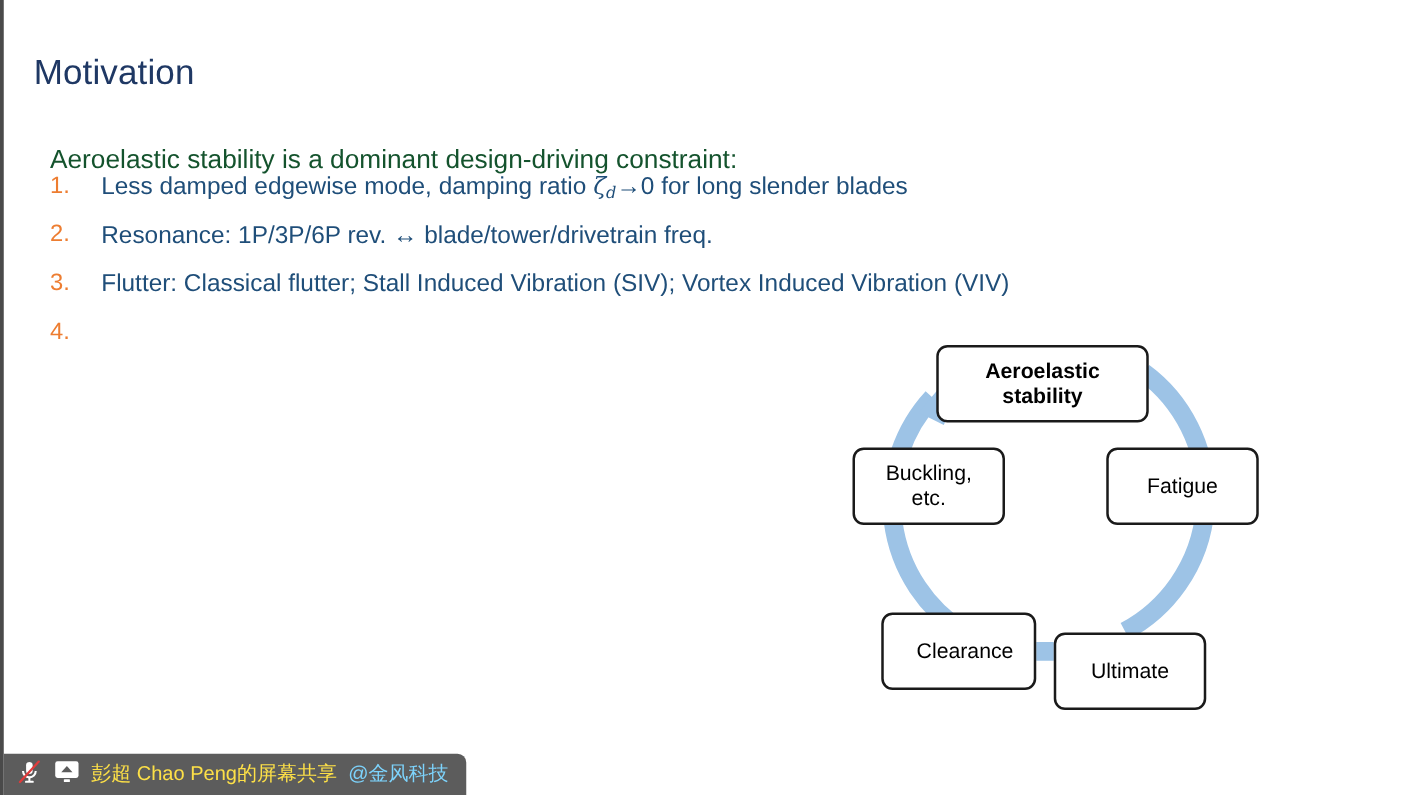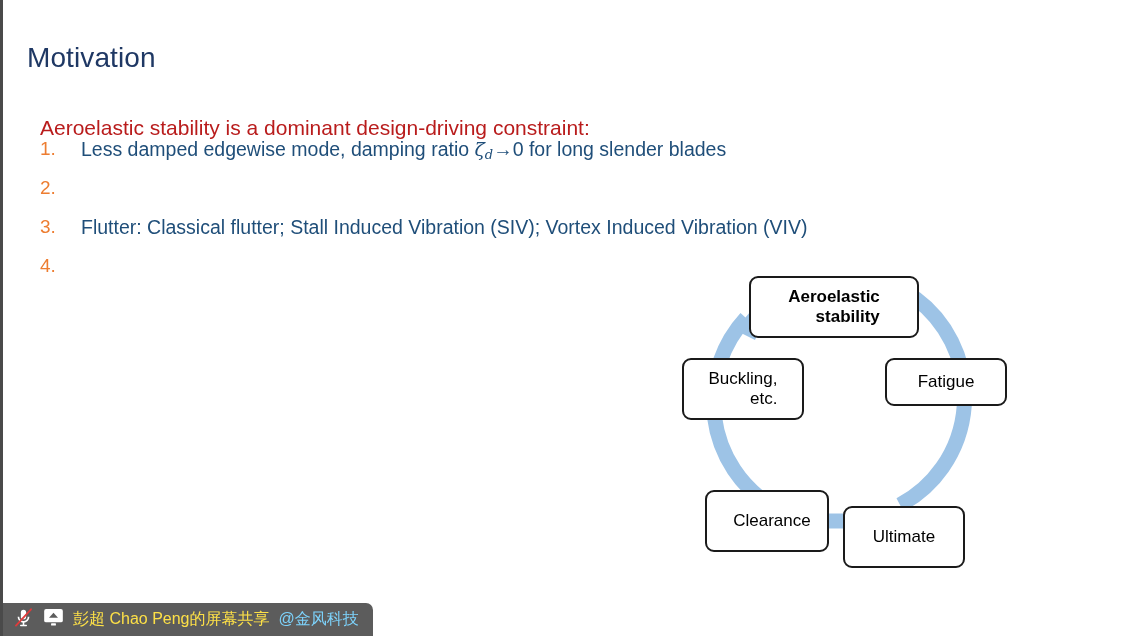--- a/index.html
+++ b/index.html
@@ -44,21 +44,21 @@
     white-space: nowrap;
   }
 
   
   #lead-text {
     position: absolute;
     left: 37px;
     top: 94px;
     font-size: 21px;
     line-height: 1.25;
-    color: #b91c1c;
+    color: #14532d;
     white-space: nowrap;
   }
 
   
   #bullet-list {
     position: absolute;
     left: 37px;
     top: 136px;
     width: 900px;
     list-style: none;
@@ -111,34 +111,34 @@
     height: 300px;
   }
   .cycle-box {
     position: absolute;
     background: #ffffff;
     border: 2px solid #1a1a1a;
     border-radius: 9px;
     display: flex;
     align-items: center;
     justify-content: center;
-    text-align: right;
+    text-align: center;
     color: #000000;
     font-size: 17px;
     line-height: 1.18;
     box-sizing: border-box;
   }
   #cycle-box-0 {           
     left: 106px; top: 14px;
     width: 170px; height: 62px;
     font-weight: bold;
   }
   #cycle-box-1 {           
     left: 242px; top: 96px;
-    width: 122px; height: 48px;
+    width: 122px; height: 62px;
   }
   #cycle-box-2 {           
     left: 200px; top: 244px;
     width: 122px; height: 62px;
   }
   #cycle-box-3 {           
     left: 62px; top: 228px;
     width: 124px; height: 62px; padding-left: 10px;
   }
   #cycle-box-4 {           
@@ -188,20 +188,21 @@
 
     <ol id="bullet-list">
 
       <li class="bullet-row">
         <span class="bullet-num">1.</span>
         <span class="bullet-text"><span>Less damped edgewise mode, damping ratio </span><span class="mathvar">ζ</span><span class="mathsub">d</span><span>→0 for long slender blades</span></span>
       </li>
 
       <li class="bullet-row">
         <span class="bullet-num">2.</span>
+        <span class="bullet-text">Resonance: 1P/3P/6P rev. ↔ blade/tower/drivetrain freq.</span>
       </li>
 
       <li class="bullet-row">
         <span class="bullet-num">3.</span>
         <span class="bullet-text">Flutter: Classical flutter; Stall Induced Vibration (SIV); Vortex Induced Vibration (VIV)</span>
       </li>
 
       <li class="bullet-row">
         <span class="bullet-num">4.</span>
       </li>

